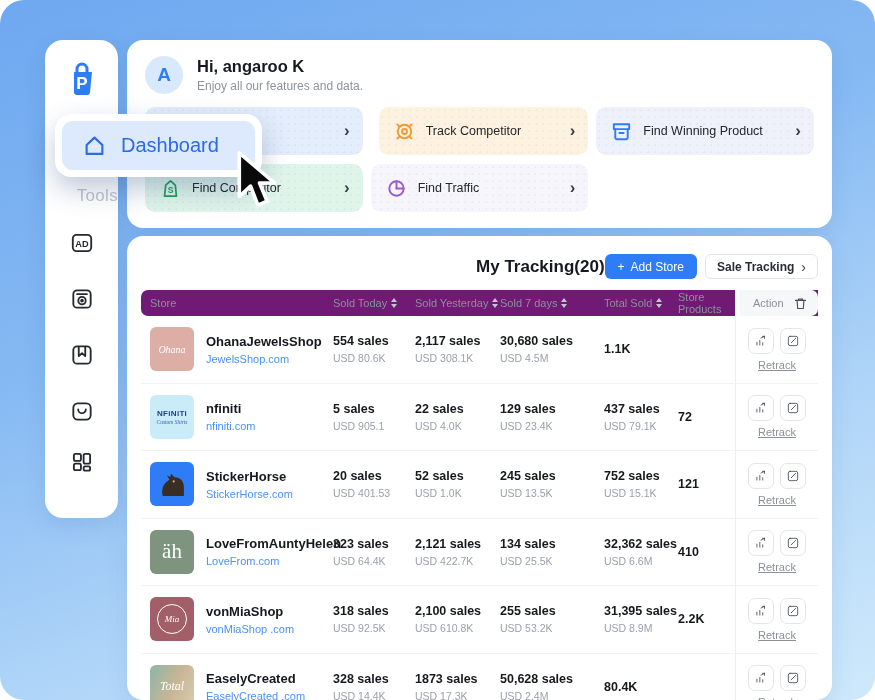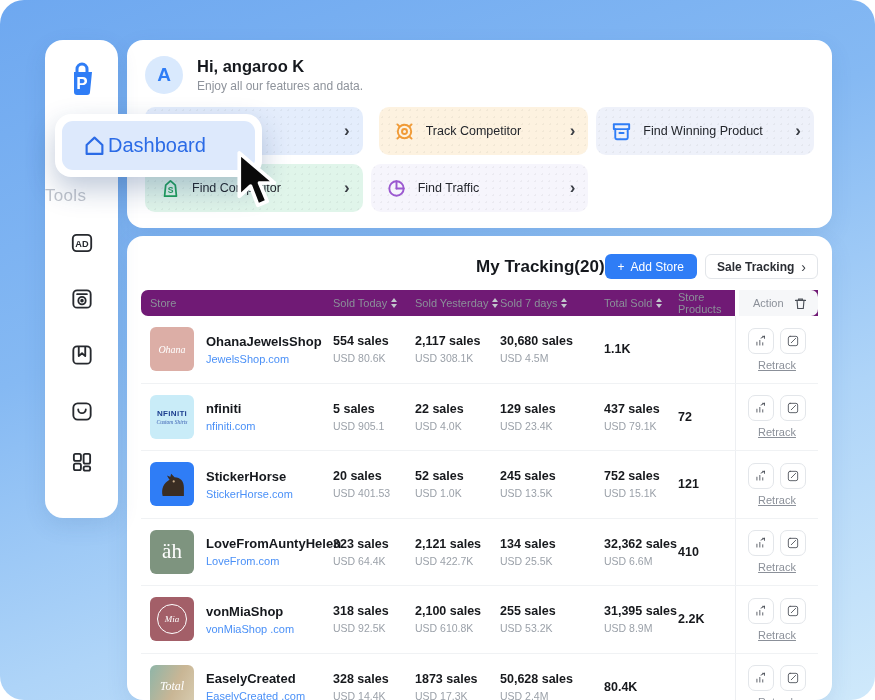--- a/index.html
+++ b/index.html
@@ -6,31 +6,31 @@
   html,body { width:875px; height:700px; overflow:hidden; background:#fff;
     font-family:"Liberation Sans", sans-serif; }
   .stage { position:relative; width:875px; height:700px; overflow:hidden; }
   .bg { position:absolute; inset:0; border-radius:24px;
     background:linear-gradient(160deg,#6ea8f0 0%,#85b9f3 38%,#aed4f8 68%,#cfe9fb 100%); }
 
   
   .sidebar { position:absolute; left:45px; top:40px; width:73px; height:478px;
     background:#fff; border-radius:18px; box-shadow:0 8px 22px rgba(40,80,140,.12); z-index:6; }
   .logo { position:absolute; top:16px; left:50%; transform:translateX(-50%); }
-  .tools { position:absolute; top:146px; width:100%; text-align:left;
+  .tools { position:absolute; top:146px; width:100%; text-align:right;
     color:#c1c5cc; font-size:17px; font-weight:500; letter-spacing:.3px; }
   .snav { position:absolute; left:50%; transform:translateX(-50%); width:30px; height:30px;
     display:flex; align-items:center; justify-content:center; cursor:pointer; }
   .snav svg { stroke:#26292e; fill:none; stroke-width:1.7; stroke-linecap:round; stroke-linejoin:round; }
 
   
   .popup { position:absolute; left:55px; top:114px; width:207px; height:63px; background:#fff;
     border-radius:16px; box-shadow:0 12px 28px rgba(25,60,120,.28); z-index:30; padding:7px; }
   .popup-inner { width:100%; height:100%; background:#dde9fc; border-radius:11px;
-    display:flex; align-items:center; padding-left:19px; cursor:pointer; }
+    display:flex; align-items:center; gap:13px; padding-left:19px; cursor:pointer; }
   .popup-inner .plabel { color:#2b6be6; font-size:20px; font-weight:500; }
 
   
   .cursor { position:absolute; left:233px; top:150px; z-index:40; }
 
   
   .hcard { position:absolute; left:127px; top:40px; width:705px; height:188px; background:#fff;
     border-radius:16px; box-shadow:0 8px 22px rgba(40,80,140,.10); z-index:5; padding:16px 18px; }
   .greet { display:flex; align-items:center; gap:14px; }
   .avatar { width:38px; height:38px; border-radius:50%; background:#d9e9fd; color:#2f7df6;

